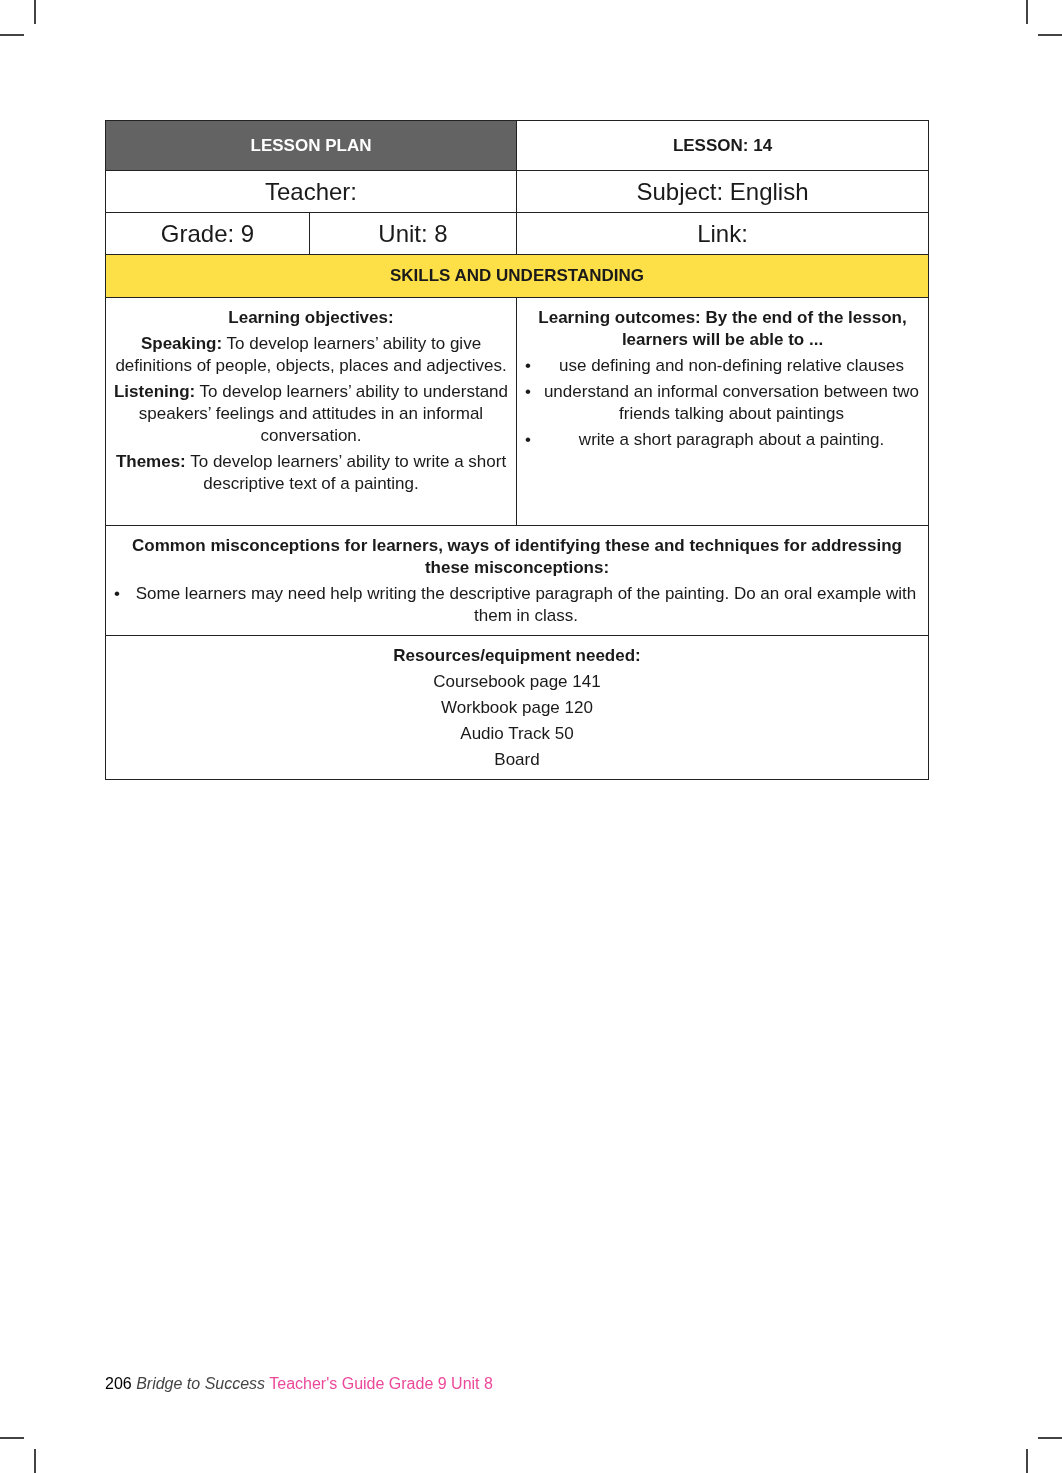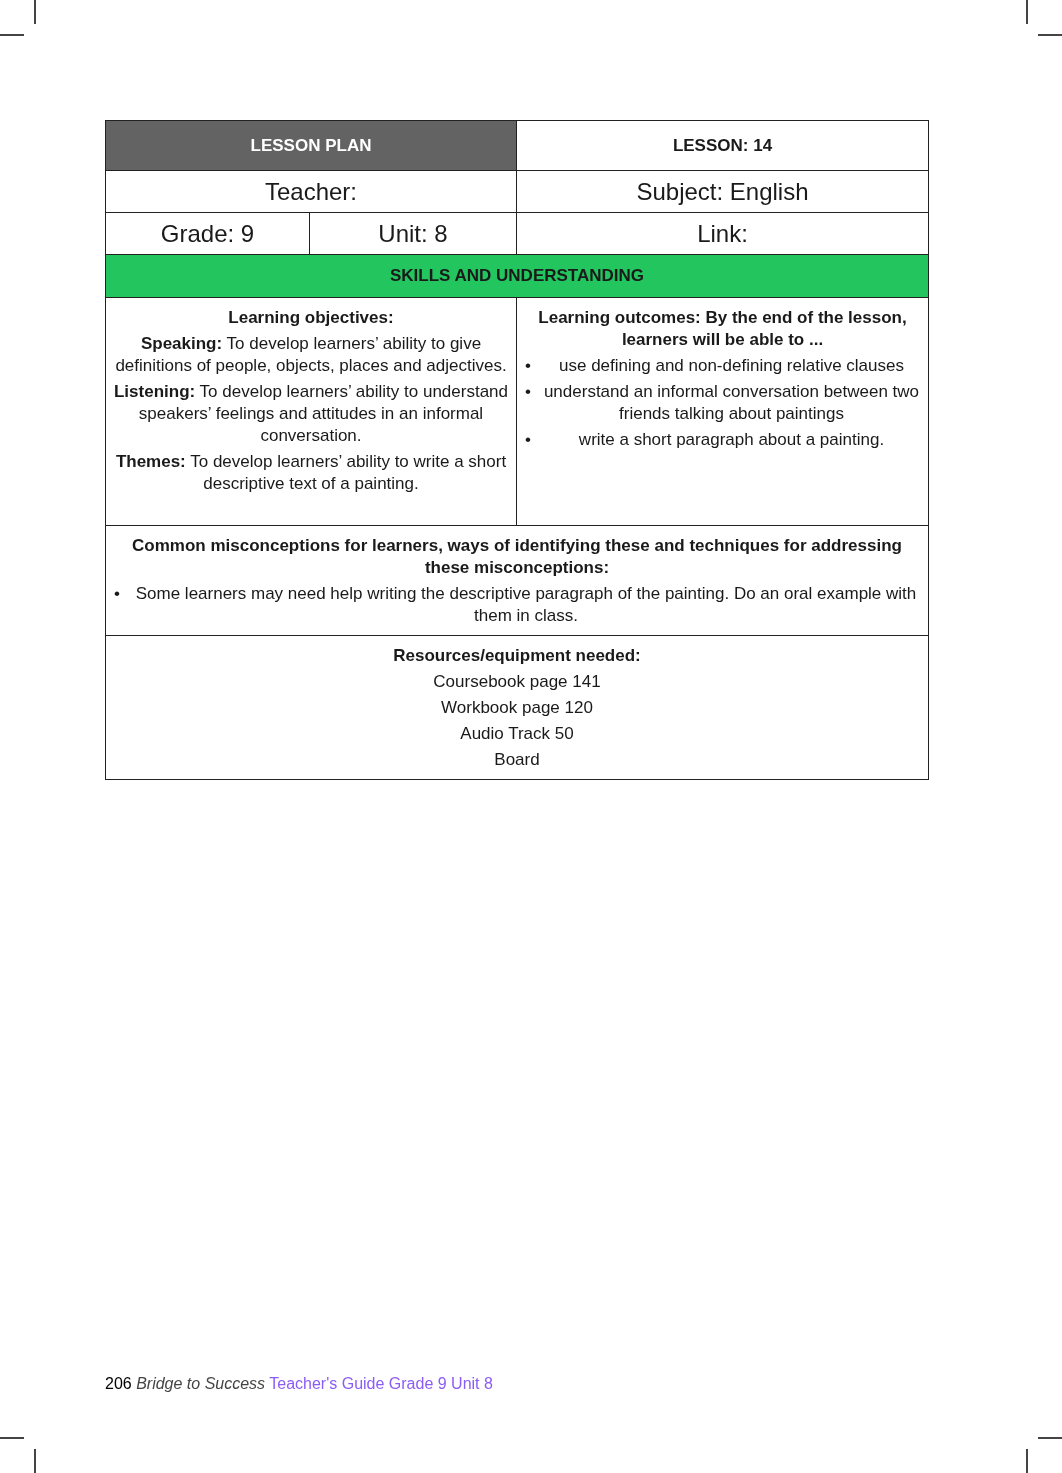--- a/index.html
+++ b/index.html
@@ -5,31 +5,31 @@
   html, body { margin:0; padding:0; background:#fff; }
   body { width:1062px; height:1473px; position:relative; overflow:hidden;
          font-family:"Liberation Sans", sans-serif; color:#1a1a1a; }
   .crop { position:absolute; background:#444; }
   .lp { position:absolute; left:105px; top:120px; width:823px; border-collapse:collapse; table-layout:fixed;text-align:center; }
   .lp td { border:1.5px solid #222; vertical-align:top; padding:0 7px; font-size:17px; line-height:22px; }
   .b { font-weight:bold; }
   .hdr-dark { background:#636363; color:#fff; font-size:30px; font-weight:bold; height:49px; vertical-align:middle !important; }
   .hdr-lesson { font-size:21px; font-weight:bold; vertical-align:middle !important; }
   .row-small td { height:41px; vertical-align:middle; font-weight:normal; font-size:24px; }
-  .grey { background:#22c55e; font-weight:bold; font-size:18px; height:42px; vertical-align:middle !important; }
+  .grey { background:#fde047; font-weight:bold; font-size:18px; height:42px; vertical-align:middle !important; }
   p { margin:0; }
   .cell { padding-top:9px !important; padding-bottom:8px !important; }
   .gap { margin-top:4px; }
   ul { list-style:none; margin:0; padding:0; }
   ul li { position:relative; padding-left:18px; margin-top:4px; }
   ul li::before { content:"•"; position:absolute; left:1px; top:0; }
   .footer { position:absolute; left:105px; top:1375px; font-size:16px; color:#222; }
   .footer .num { color:#000; }
   .footer .it { font-style:italic; color:#444; }
-  .footer .rest { color:#8b5cf6; }
+  .footer .rest { color:#ec4899; }
   sup { font-size:10px; line-height:0; }
 </style>
 </head>
 <body>
 
 <div class="crop" style="left:34px;top:0;width:2px;height:24px;"></div>
 <div class="crop" style="left:0;top:34px;width:24px;height:2px;"></div>
 <div class="crop" style="left:1026px;top:0;width:2px;height:24px;"></div>
 <div class="crop" style="left:1038px;top:34px;width:24px;height:2px;"></div>
 <div class="crop" style="left:34px;top:1449px;width:2px;height:24px;"></div>

